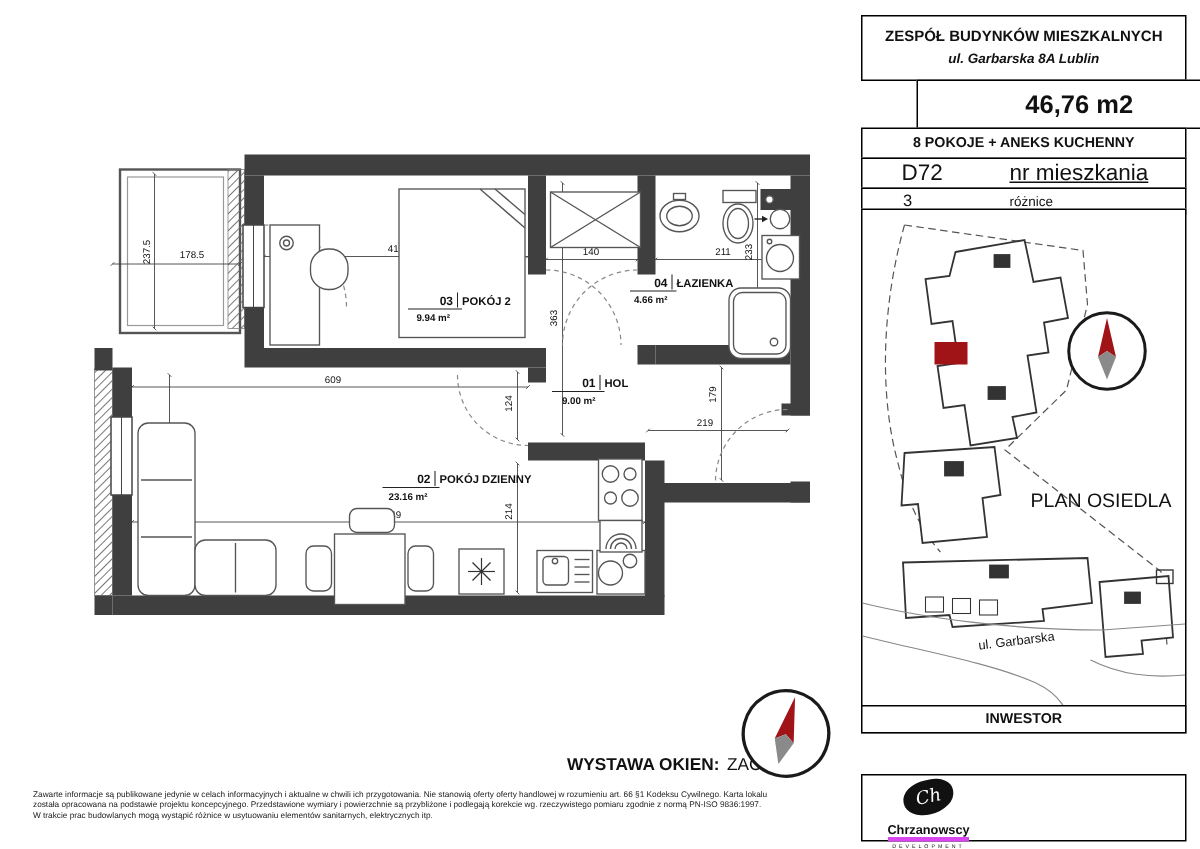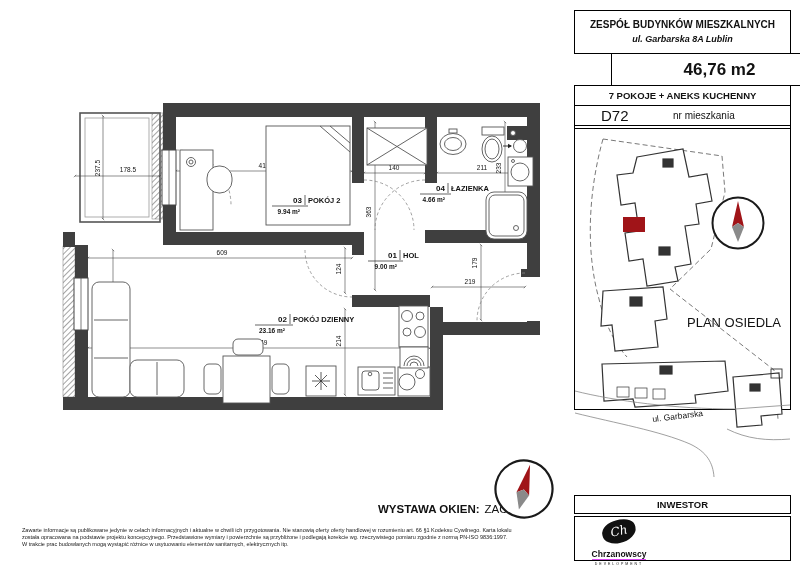--- a/index.html
+++ b/index.html
@@ -11,33 +11,33 @@
   .c{text-align:center;}
   #box-title{top:10px;height:44px;padding-top:8px;}
   #box-title .l1{font-weight:bold;font-size:10px;}
   #box-title .l2{font-weight:bold;font-size:9px;margin-top:4px;font-style:italic;}
   #box-area{top:53px;height:33px;margin-left:37px;}
   #box-area .a{font-weight:bold;font-size:17px;line-height:31px;}
   #box-rooms{top:85px;height:21px;}
   #box-rooms .r{font-weight:bold;font-size:9.5px;line-height:20px;}
   #box-unit{top:105px;height:21px;display:flex;}
   #box-unit .big{width:98px;padding-left:26px;font-weight:normal;font-size:15px;line-height:19px;box-sizing:border-box;}
-  #box-unit .lbl{font-size:10px;line-height:20px;}
+  #box-unit .lbl{font-size:15px;line-height:20px;text-decoration:underline;}
   #box-floor{top:125px;height:18px;display:flex;}
   #box-floor .big{width:98px;padding-left:27px;font-size:11px;line-height:16px;box-sizing:border-box;}
   #box-floor .lbl{font-size:9px;line-height:17px;}
-  #box-site{top:128px;height:282px;}
-  #box-invh{top:495px;height:19px;}
+  #box-site{top:139px;height:350px;}
+  #box-invh{top:470px;height:19px;}
   #box-invh .r{font-weight:bold;font-size:9.5px;line-height:17px;}
   #box-inv{top:516px;height:45px;display:flex;}
   .logo-col{width:88px;text-align:center;padding-top:3px;}
   .logo-mark{width:34px;height:23px;background:#111;border-radius:55% 45% 60% 50%;margin:0 auto;
     transform:rotate(-12deg);color:#fff;font-family:"DejaVu Serif",serif;font-style:italic;
     font-size:12px;line-height:22px;text-align:center;}
-  .logo-name{font-weight:bold;font-size:8.5px;border-bottom:1px solid #d946ef;display:inline-block;margin-top:1px;}
+  .logo-name{font-weight:bold;font-size:8.5px;border-bottom:3px solid #d946ef;display:inline-block;margin-top:1px;}
   .logo-sub{font-size:3.5px;letter-spacing:2px;margin-top:1px;}
   .addr-col{padding-left:8px;padding-top:6px;font-size:8px;line-height:10.5px;}
   #disclaimer{position:absolute;left:22px;top:527px;width:548px;}
   #disclaimer p{margin:0;font-size:5.5px;line-height:7px;color:#1a1a1a;}
 </style>
 </head>
 <body>
 
 <div id="stage">
 
@@ -277,21 +277,21 @@
 <div class="pbox c" id="box-title">
   <div class="l1">ZESPÓŁ BUDYNKÓW MIESZKALNYCH</div>
   <div class="l2">ul. Garbarska 8A  Lublin</div>
 </div>
 
 <div class="pbox c" id="box-area">
   <div class="a">46,76 m2</div>
 </div>
 
 <div class="pbox c" id="box-rooms">
-  <div class="r">7 POKOJE + ANEKS KUCHENNY</div>
+  <div class="r">8 POKOJE + ANEKS KUCHENNY</div>
 </div>
 
 <div class="pbox" id="box-unit">
   <div class="big">D72</div>
   <div class="lbl">nr mieszkania</div>
 </div>
 
 <div class="pbox" id="box-floor">
   <div class="big">3</div>
   <div class="lbl">różnice</div>

